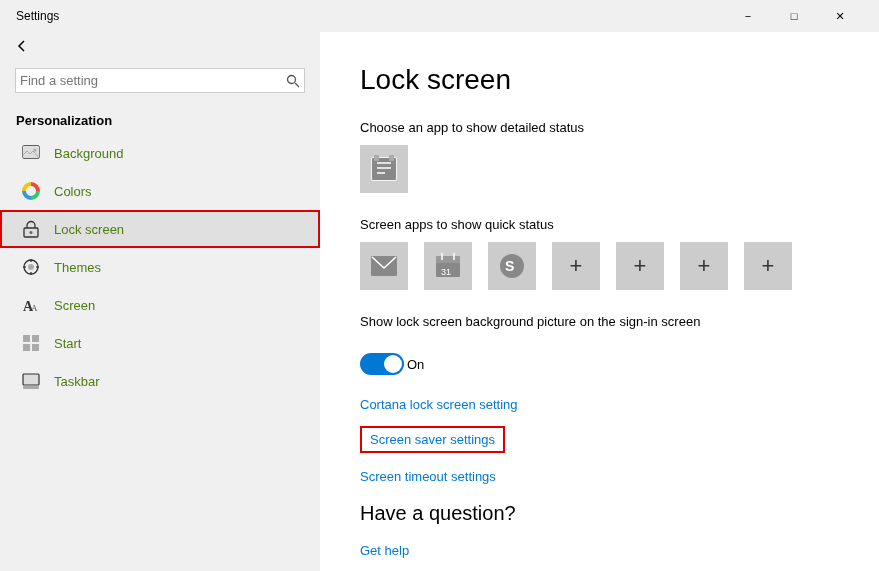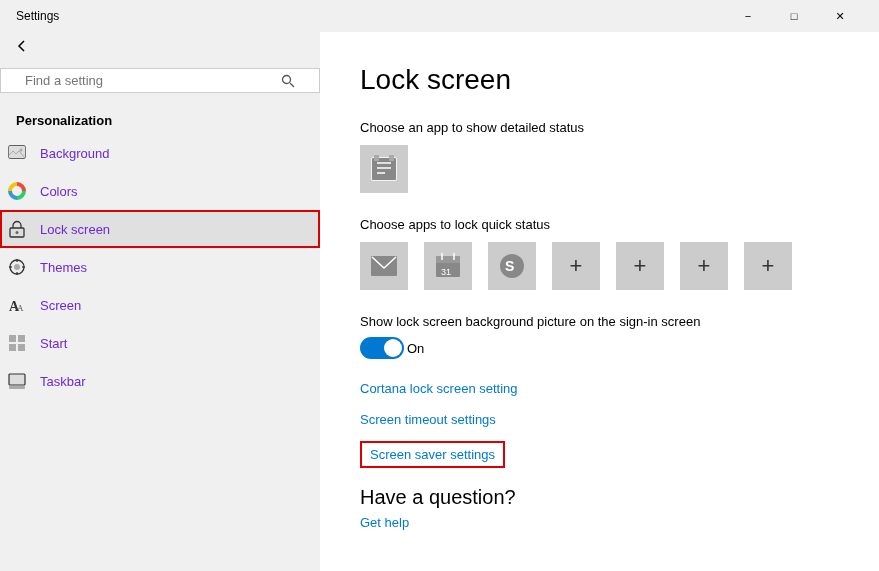--- a/index.html
+++ b/index.html
@@ -63,26 +63,26 @@
 
     .sidebar-back {
       display: flex;
       align-items: center;
       padding: 8px 16px;
       gap: 8px;
       cursor: pointer;
     }
 
     .sidebar-search {
-      margin: 8px 0;
+      margin: 8px 15px;
       display: flex;
       align-items: center;
       background: #fff;
       border: 1px solid #ccc;
-      padding: 4px 24px;
+      padding: 4px 4px;
       gap: 23px;
     }
     .sidebar-search input {
       border: none;
       outline: none;
       flex: 1;
       font-size: 13px;
       background: transparent;
       color: #555;
     }
@@ -90,25 +90,25 @@
     .sidebar-section-title {
       font-size: 13px;
       font-weight: 700;
       padding: 12px 31px 6px 16px;
       color: #000;
     }
 
     .sidebar-item {
       display: flex;
       align-items: center;
-      padding: 10px 8px;
+      padding: 10px 22px;
       gap: 14px;
       cursor: pointer;
       font-size: 13px;
-      color: #6d28d9;
+      color: #4d7c0f;
     }
     .sidebar-item.active {
       background: #e0e0e0;
       outline: 2px solid #d00;
       outline-offset: -2px;
     }
     .sidebar-icon {
       width: 18px;
       height: 18px;
       display: flex;
@@ -205,28 +205,28 @@
       margin-bottom: 14px;
       display: inline-block;
       border: 2px solid #d00;
       padding: 4px 8px;
     }
 
     .question-title {
       font-size: 20px;
       font-weight: 400;
       color: #000;
-      margin-bottom: 4px;
+      margin-bottom: 16px;
       margin-top: 4px;
     }
 
     .show-bg-label {
       font-size: 13px;
       color: #000;
-      margin-bottom: 8px;
+      margin-bottom: 24px;
       max-width: 500px;
     }
 
     
     .sidebar::-webkit-scrollbar { width: 4px; }
     .sidebar::-webkit-scrollbar-thumb { background: #bbb; border-radius: 2px; }
     .main-content::-webkit-scrollbar { width: 6px; }
     .main-content::-webkit-scrollbar-thumb { background: #bbb; border-radius: 3px; }
 
     
@@ -366,21 +366,21 @@
           <line x1="7" y1="8" x2="21" y2="8" stroke="#fff" stroke-width="1.5"></line>
           <line x1="7" y1="13" x2="21" y2="13" stroke="#fff" stroke-width="1.5"></line>
           <line x1="7" y1="18" x2="15" y2="18" stroke="#fff" stroke-width="1.5"></line>
           <rect x="4" y="0" width="5" height="6" rx="0.5" fill="#aaa"></rect>
           <rect x="19" y="0" width="5" height="6" rx="0.5" fill="#aaa"></rect>
         </svg>
       </div>
     </div>
 
     
-    <div class="section-label">Choose apps to lock quick status</div>
+    <div class="section-label">Screen apps to show quick status</div>
     <div class="app-icon-grid">
 
       <div class="app-icon-box">
         <svg width="28" height="22" viewBox="0 0 28 22" fill="none">
           <rect x="1" y="1" width="26" height="20" rx="1" fill="#888"></rect>
           <polyline points="2,2 14,13 26,2" stroke="#fff" stroke-width="1.5" fill="none"></polyline>
         </svg>
       </div>
 
       <div class="app-icon-box">
@@ -411,24 +411,24 @@
     <div class="toggle-row">
       <div class="toggle-switch"></div>
       <span class="toggle-label">On</span>
     </div>
 
     
     <div>
       <span class="link-row">Cortana lock screen setting</span>
     </div>
     <div>
+      <span class="link-row-boxed">Screen saver settings</span>
+    </div>
+    <div>
       <span class="link-row">Screen timeout settings</span>
-    </div>
-    <div>
-      <span class="link-row-boxed">Screen saver settings</span>
     </div>
 
     
     <h2 class="question-title">Have a question?</h2>
     <span class="link-row">Get help</span>
 
   </div>
 
 </div>
 

